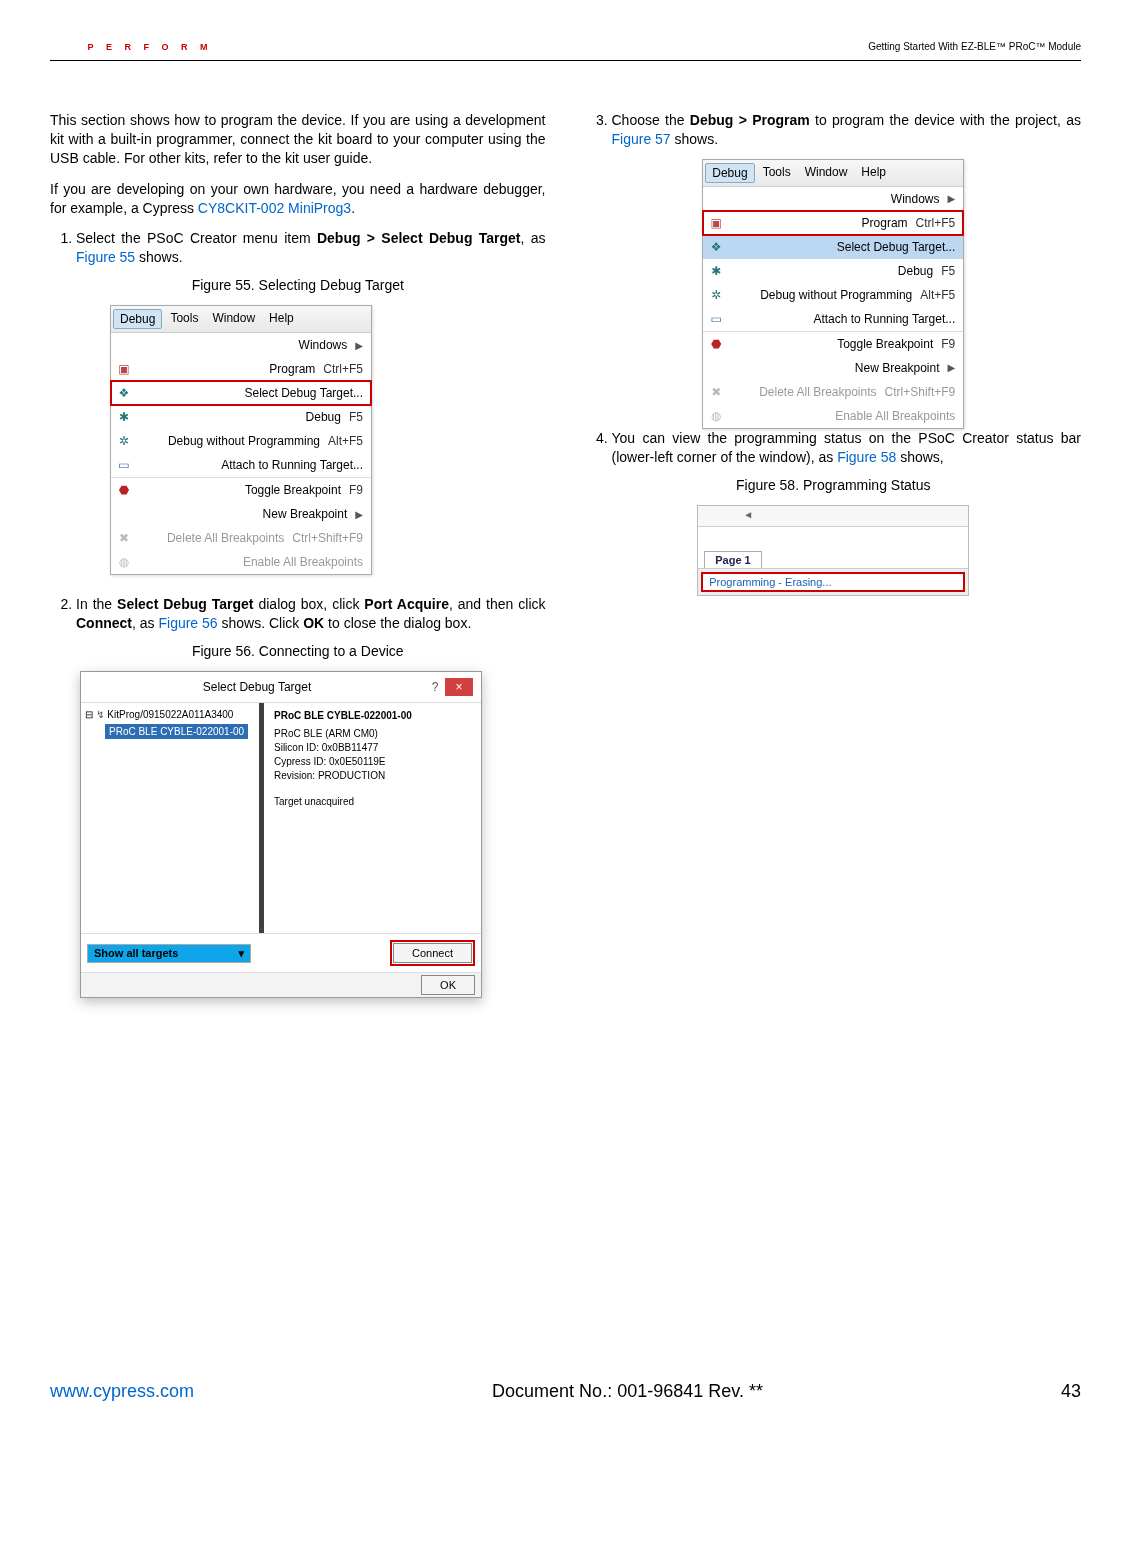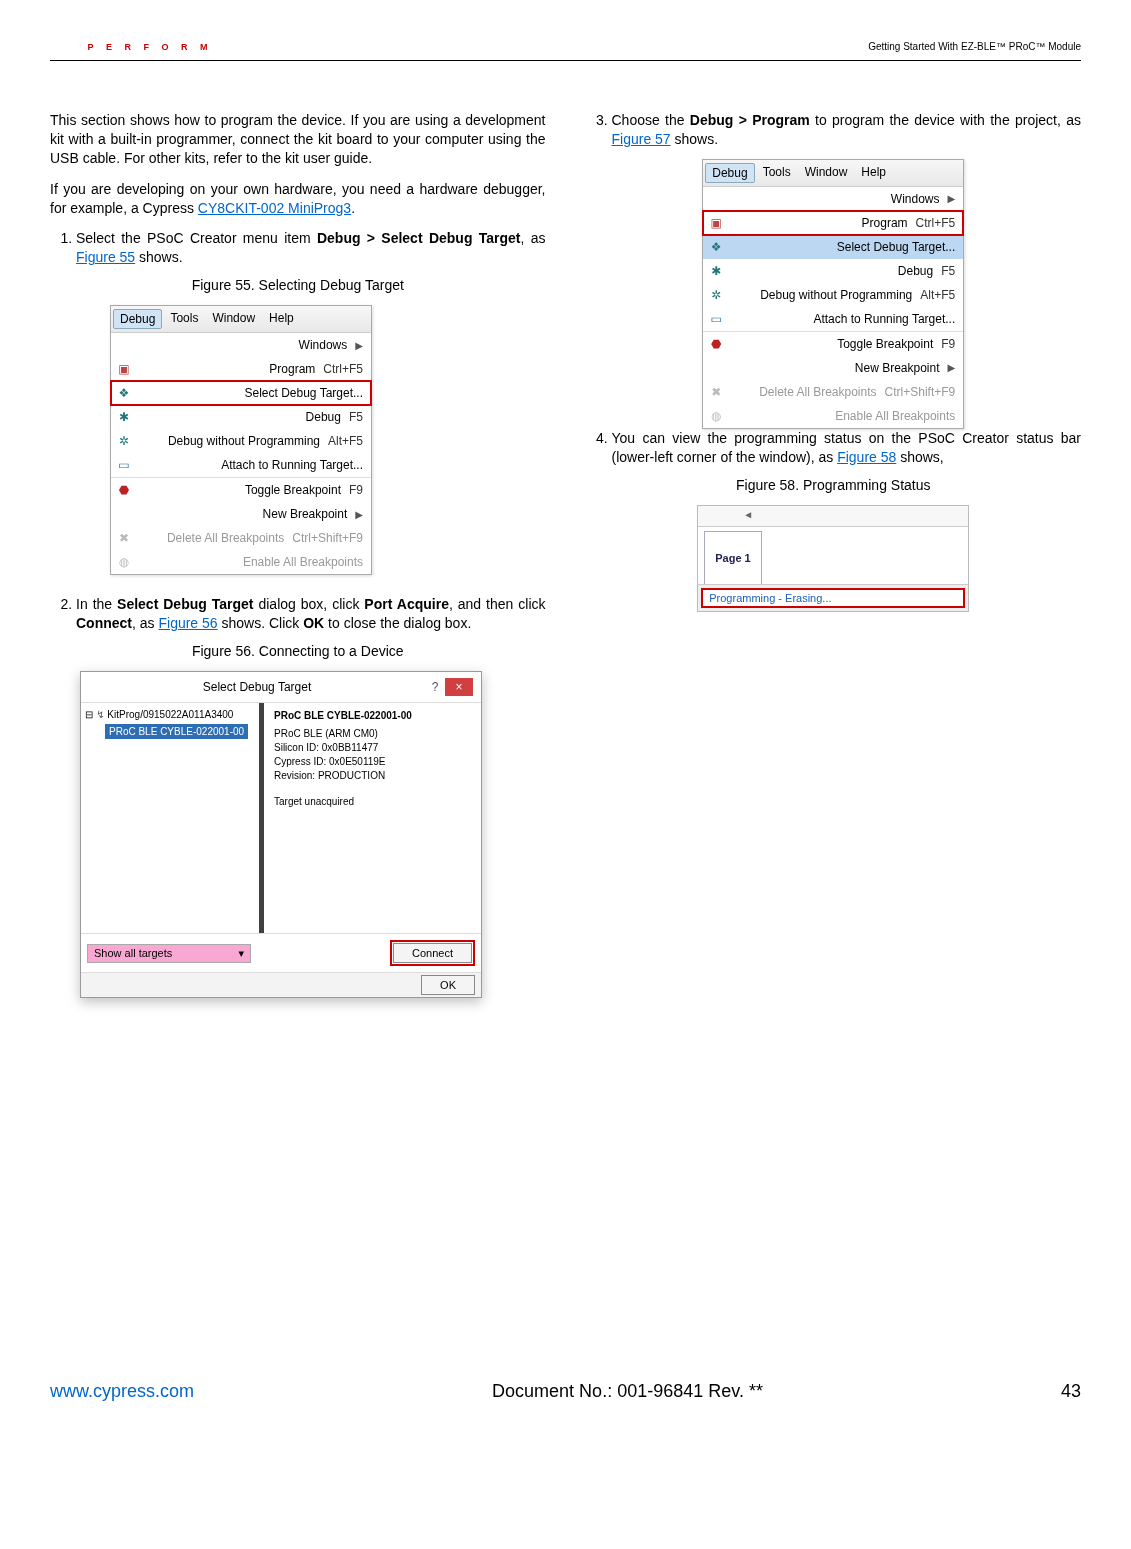--- a/index.html
+++ b/index.html
@@ -66,21 +66,20 @@
     font-weight: bold;
     margin: 0 0 10px 0;
   }
   p {
     margin: 0 0 12px 0;
     text-align: justify;
     line-height: 1.35;
   }
   .link {
     color: #0066cc;
-    text-decoration: underline;
   }
   ol {
     margin: 0;
     padding-left: 26px;
   }
   li {
     margin-bottom: 10px;
     text-align: justify;
     line-height: 1.35;
   }
@@ -212,23 +211,24 @@
     border-top:1px solid #ddd;
     padding:6px;
     display:flex;
     align-items:center;
   }
   .dlg-select {
     border:1px solid #aaa;
     padding:2px 6px;
     font-size:11px;
     width:150px;
-    background:#f9a8d4;
+    background:#0ea5e9;
     display:flex;
     justify-content:space-between;
+    font-weight:bold;
   }
   .dlg-connect {
     margin-left:auto;
     border:2px solid #c00;
     padding:1px;
   }
   .dlg-connect-btn,
   .dlg-ok-btn {
     border:1px solid #888;
     background:#f4f4f4;
@@ -261,25 +261,26 @@
   }
   .status-tab-row {
     padding:4px 6px 0 6px;
     background:#fff;
     border-bottom:1px solid #ccc;
   }
   .status-tab {
     display:inline-block;
     border:1px solid #aab;
     border-bottom:none;
-    padding:20px 10px;
+    padding:2px 10px;
     font-size:11px;
     font-weight:bold;
     color:#225;
     background:#fff;
+    margin-top:20px;
   }
   .status-msg-wrap {
     padding:3px;
     background:#eee;
   }
   .status-msg {
     border:2px solid #c00;
     padding:2px 6px;
     background:#fff;
     color:#1a5fb4;

